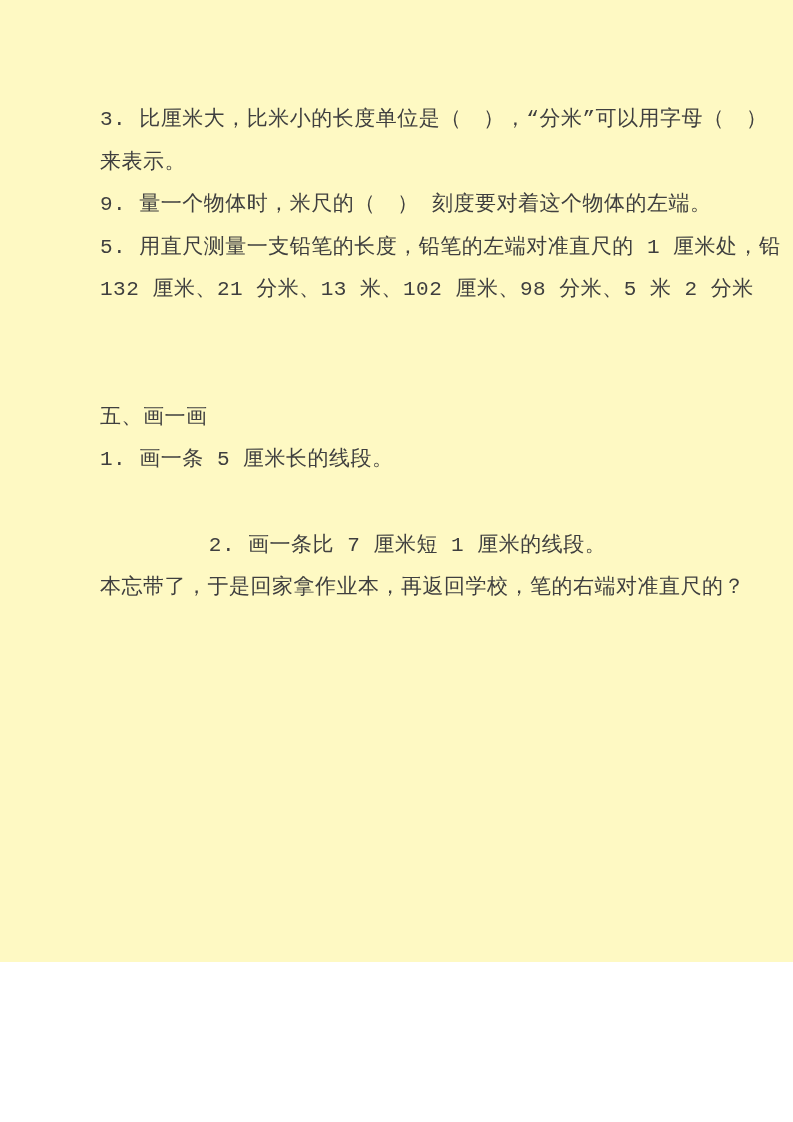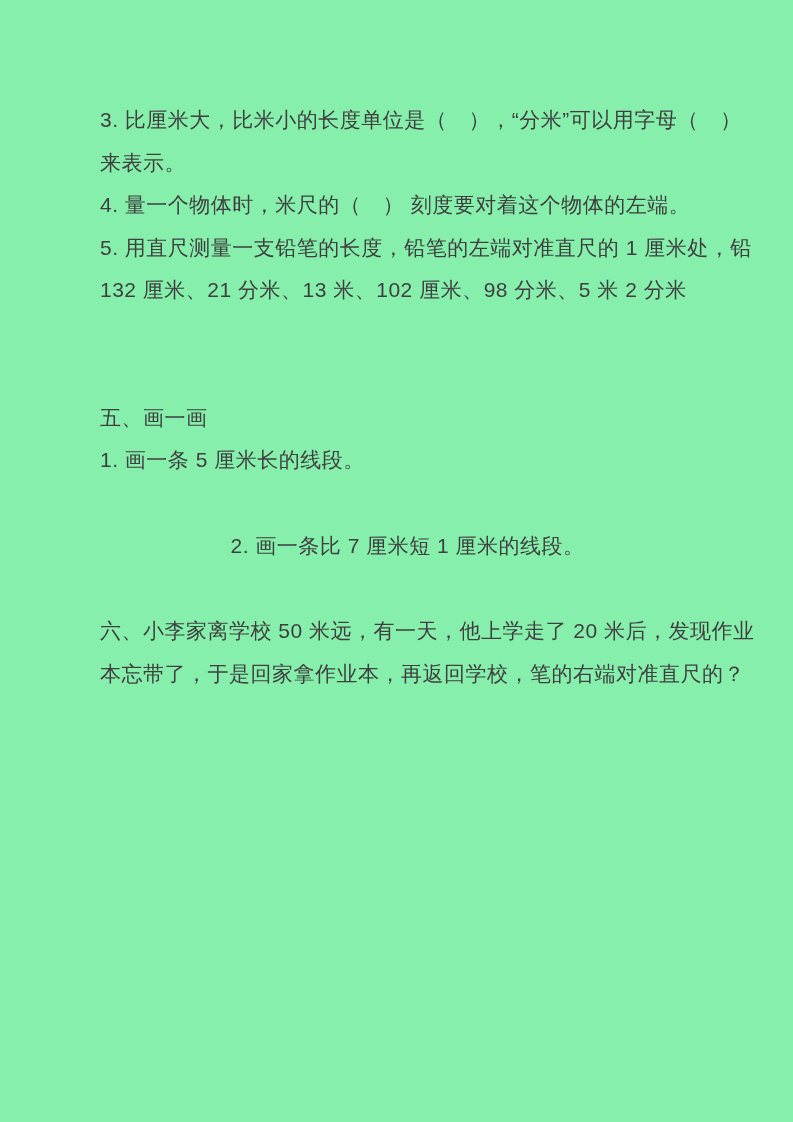--- a/index.html
+++ b/index.html
@@ -3,24 +3,24 @@
 <meta charset="utf-8">
 <style>
   html, body {
     margin: 0;
     padding: 0;
     background: #ffffff;
   }
   .page {
     position: relative;
     width: 793px;
-    height: 1122px;
-    background: #86efac;
+    height: 962px;
+    background: #fef9c3;
     overflow: hidden;
-    font-family: Liberation Sans, sans-serif;
+    font-family: Liberation Mono, monospace;
     color: #3f3f3f;
   }
   .doc {
     position: absolute;
     left: 100px;
     top: 99px;
     width: 615px;
     font-size: 21px;
   }
   .line {
@@ -37,33 +37,32 @@
 </head>
 <body>
 
 <div class="page">
   <div class="doc">
 
     <div class="line">3. 比厘米大，比米小的长度单位是（　），“分米”可以用字母（　）</div>
 
     <div class="line">来表示。</div>
 
-    <div class="line">4. 量一个物体时，米尺的（　） 刻度要对着这个物体的左端。</div>
+    <div class="line">9. 量一个物体时，米尺的（　） 刻度要对着这个物体的左端。</div>
 
     <div class="line">5. 用直尺测量一支铅笔的长度，铅笔的左端对准直尺的 1 厘米处，铅</div>
 
 
 
     <div class="line">132 厘米、21 分米、13 米、102 厘米、98 分米、5 米 2 分米</div>
 
     <div class="line gap-2">五、画一画</div>
 
     <div class="line">1. 画一条 5 厘米长的线段。</div>
 
     <div class="line gap-1">2. 画一条比 7 厘米短 1 厘米的线段。</div>
 
 
-    <div class="line gap-1">六、小李家离学校 50 米远，有一天，他上学走了 20 米后，发现作业</div>
 
     <div class="line">本忘带了，于是回家拿作业本，再返回学校，笔的右端对准直尺的？</div>
 
   </div>
 </div>
 
 </body></html>

